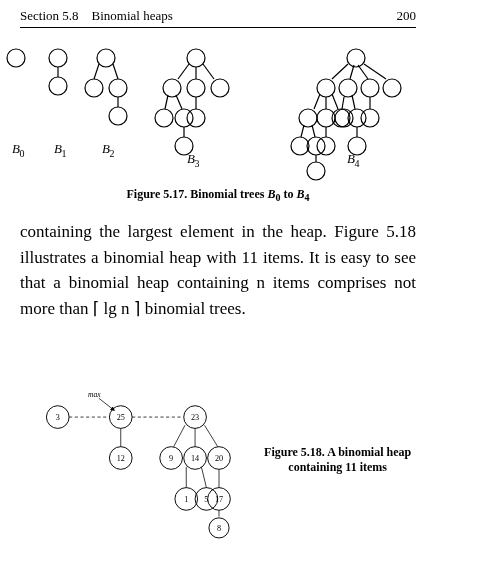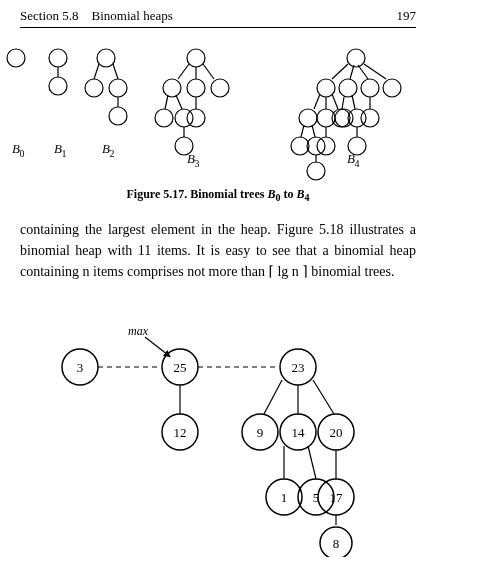--- a/index.html
+++ b/index.html
@@ -45,24 +45,24 @@
     .fig517-caption {
       text-align: center;
       font-size: 12px;
       margin-top: 4px;
       margin-bottom: 10px;
       font-weight: bold;
     }
 
     
     .paragraph {
-      font-size: 14px;
+      font-size: 17px;
       line-height: 1.5;
       text-align: justify;
-      margin-bottom: 25px;
+      margin-bottom: 12px;
     }
 
     
     .fig518-container {
       display: flex;
       flex-direction: row;
       align-items: center;
       margin-top: 4px;
     }
 
@@ -78,21 +78,21 @@
   </style>
 </head>
 <body>
 
 <div class="page">
 
   <div class="header">
     <span>
       <span>Section 5.8</span>&nbsp;&nbsp;&nbsp;&nbsp;<span>Binomial heaps</span>
     </span>
-    <span>197</span>
+    <span>200</span>
   </div>
 
   <div class="fig517-container">
     <svg class="binomial-trees-svg" width="464" height="145" viewBox="0 0 464 145">
 
       <circle cx="30" cy="20" r="9" fill="none" stroke="#000" stroke-width="1.2"></circle>
 
       <text x="30" y="115" text-anchor="middle" font-style="italic" font-size="13">B</text>
       <text x="36" y="119" text-anchor="middle" font-size="10">0</text>
 
@@ -239,15 +239,18 @@
 
       <line x1="316" y1="143" x2="316" y2="172" stroke="#000" stroke-width="1.2"></line>
       <circle cx="316" cy="190" r="18" fill="none" stroke="#000" stroke-width="1.5"></circle>
       <text x="316" y="195" text-anchor="middle" font-size="13">17</text>
 
       <line x1="316" y1="208" x2="316" y2="218" stroke="#000" stroke-width="1.2"></line>
       <circle cx="316" cy="236" r="16" fill="none" stroke="#000" stroke-width="1.5"></circle>
       <text x="316" y="241" text-anchor="middle" font-size="13">8</text>
     </svg>
 
+    <div class="fig518-caption">
+      <strong>Figure 5.18.  A binomial heap containing 11 items</strong>
+    </div>
   </div>
 
 </div>
 
 </body></html>

